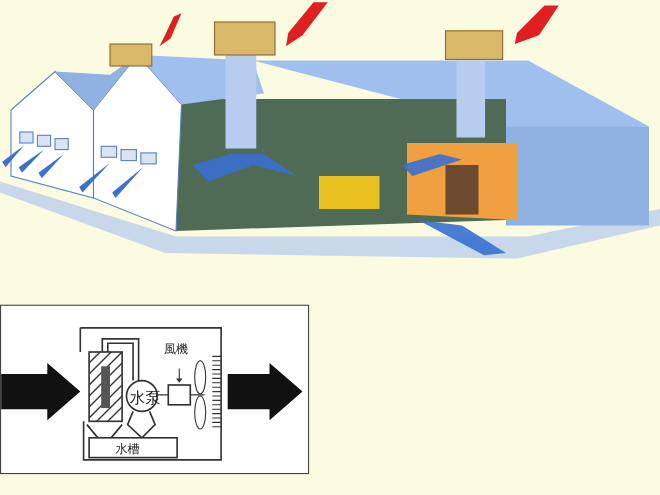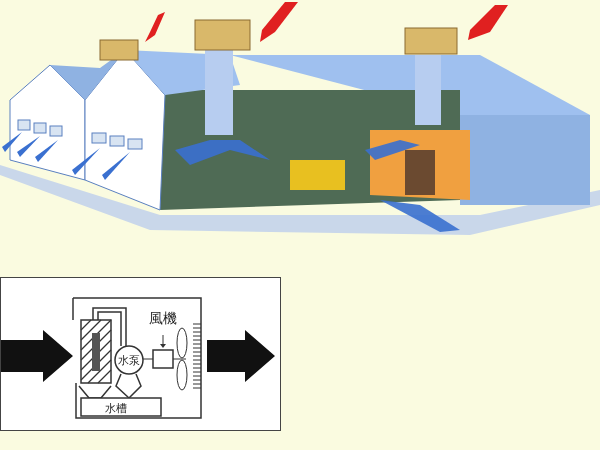--- a/index.html
+++ b/index.html
@@ -124,16 +124,16 @@
         <line x1="192" y1="102" x2="200" y2="102"></line>
       <line x1="192" y1="106" x2="200" y2="106"></line>
         <line x1="192" y1="110" x2="200" y2="110"></line>
     </g>
 
     <polyline points="78,108 88,120 100,120 110,108" fill="none" stroke="#333" stroke-width="1.5"></polyline>
     <polyline points="120,96 115,108 128,120 140,108 135,96" fill="none" stroke="#333" stroke-width="1.5"></polyline>
 
     <rect x="80" y="120" width="80" height="18" fill="#fff" stroke="#333" stroke-width="1.5"></rect>
   </svg>
-  <span class="lbl" style="left:117px;top:75px;font-size:11px">水泵</span>
-  <span class="lbl" style="left:148px;top:32px;font-size:14px">風機</span>
+  <span class="lbl" style="left:117px;top:75px;font-size:14px">水泵</span>
+  <span class="lbl" style="left:148px;top:32px;font-size:11px">風機</span>
   <span class="lbl" style="left:104px;top:123px;font-size:11px">水槽</span>
 </div>
 
 </body></html>

